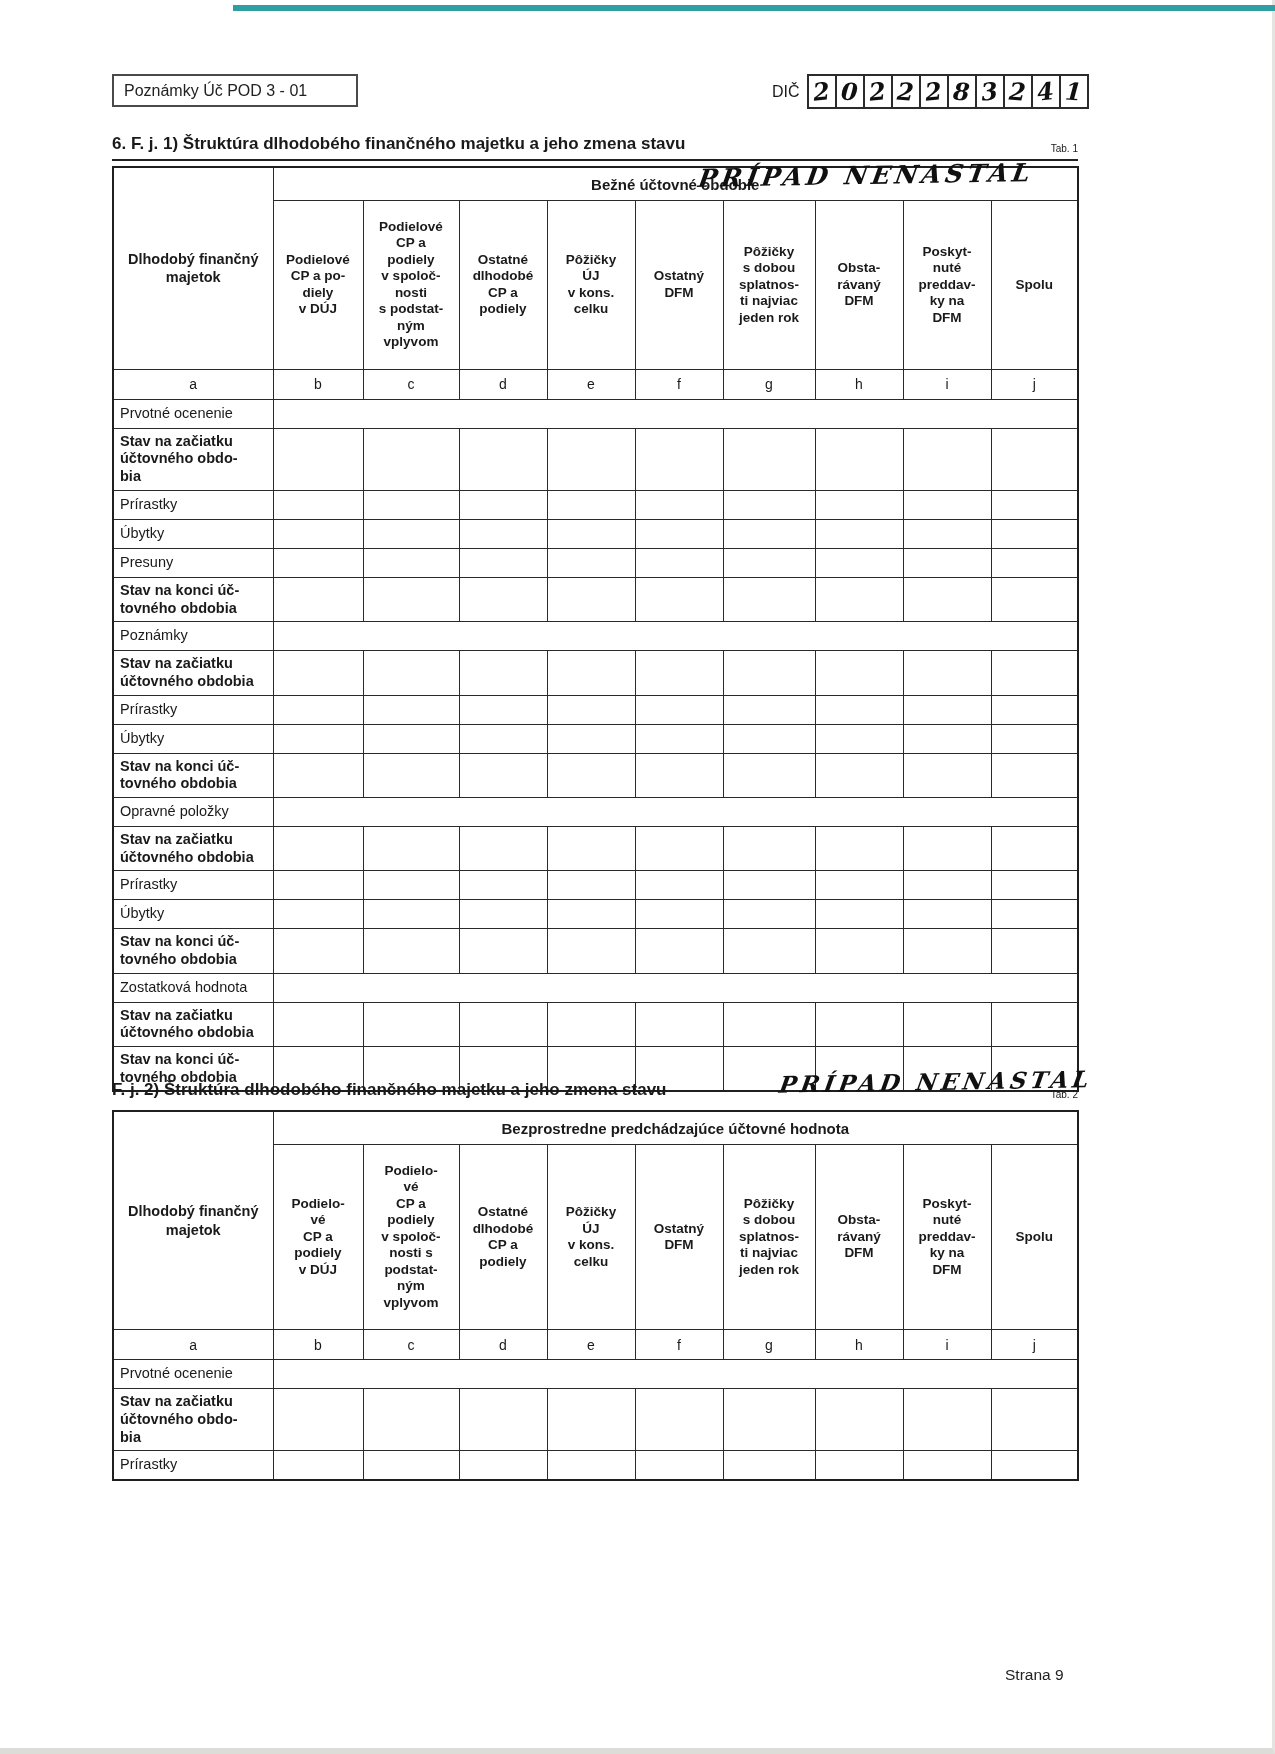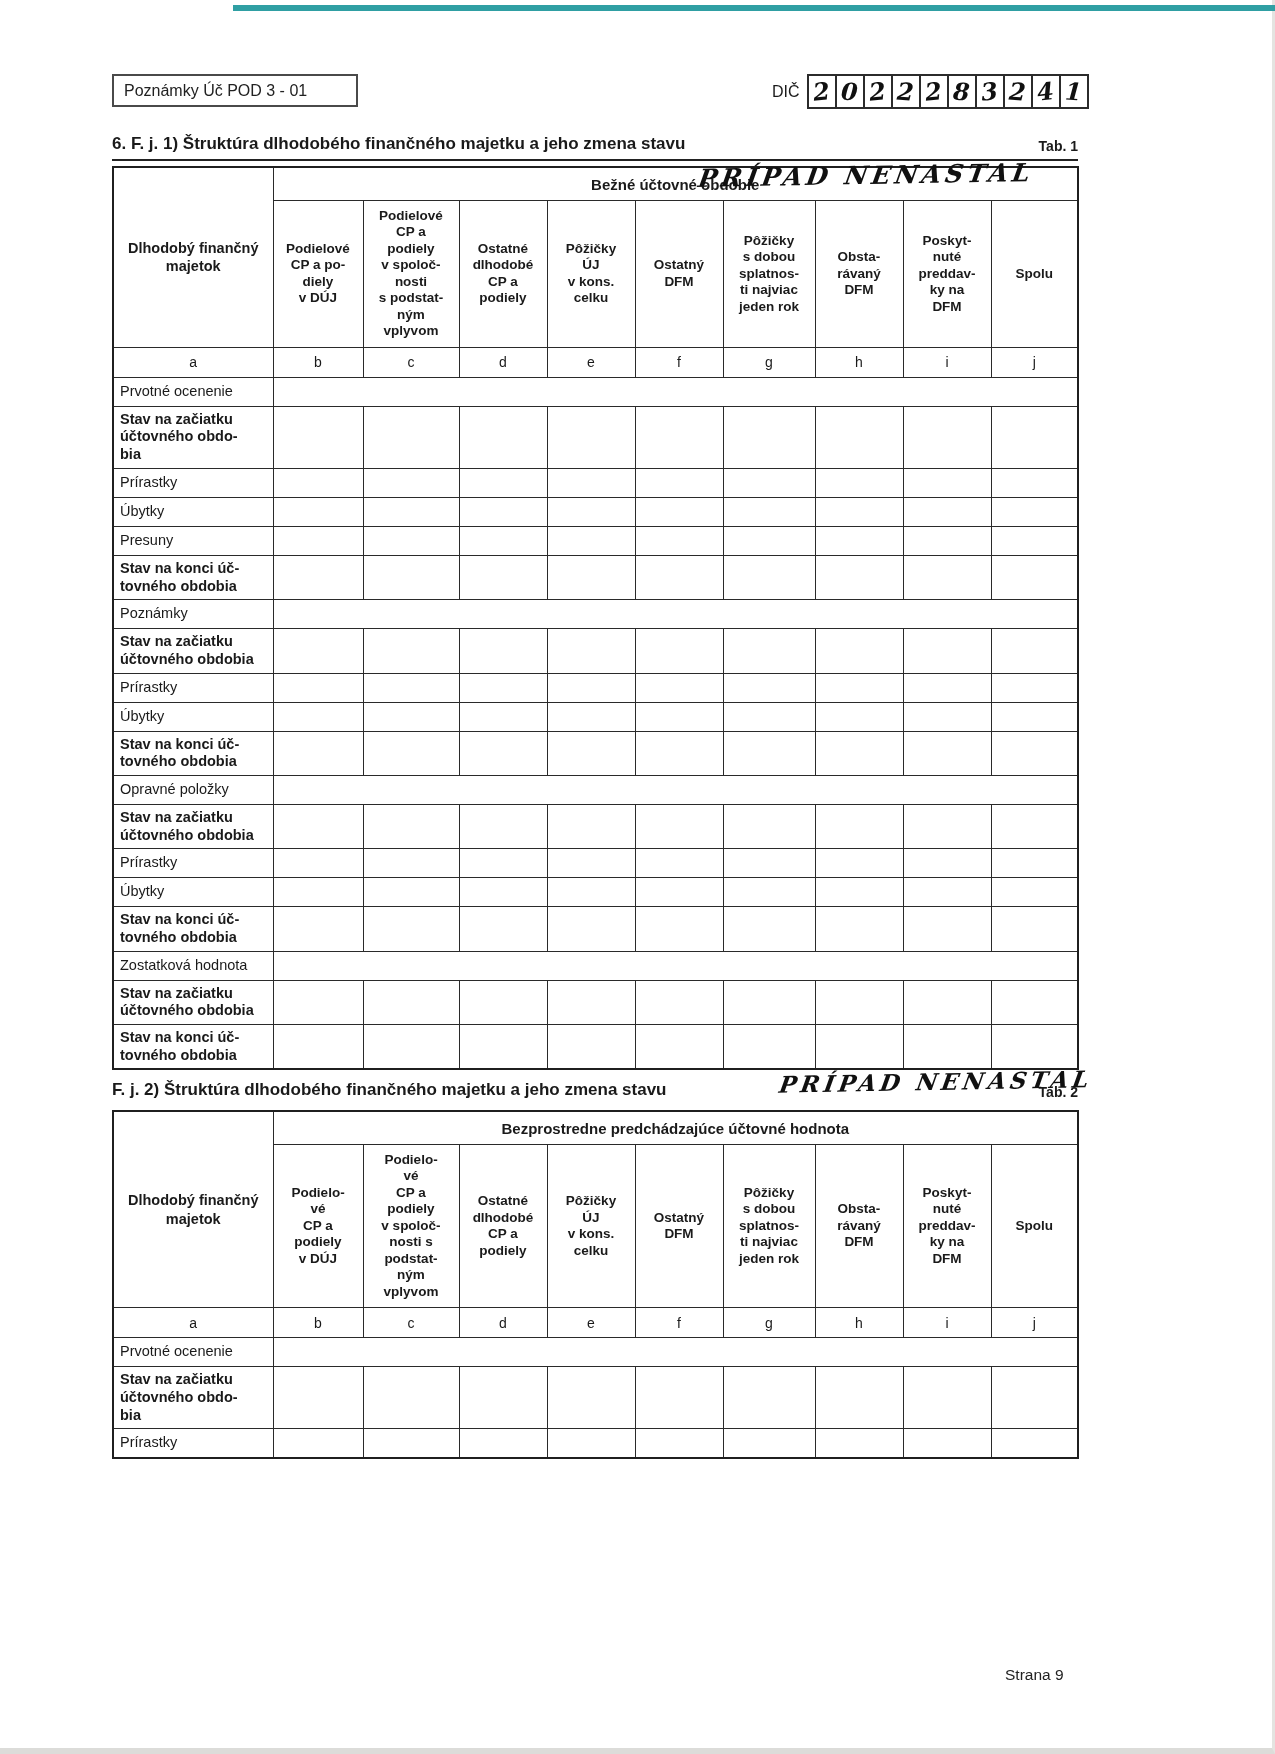--- a/index.html
+++ b/index.html
@@ -12,31 +12,31 @@
   .dic-boxes{display:flex;}
   .dic-box{width:30px;height:35px;border:2px solid #2b2b2b;margin-left:-2px;display:flex;align-items:center;justify-content:center;box-sizing:border-box;background:#fff;}
   .dic-box:first-child{margin-left:0;}
   .hw{font-family:"DejaVu Serif",serif;font-style:italic;font-weight:bold;color:#101010;}
   .hw-digit{font-size:24px;line-height:1;transform:rotate(-6deg);}
   .dic-box:nth-child(2n) .hw-digit{transform:rotate(4deg);}
   .heading{position:absolute;left:112px;width:966px;display:flex;justify-content:space-between;align-items:flex-end;}
   .heading1{top:134px;border-bottom:2px solid #222;padding-bottom:5px;}
   .heading2{top:1080px;}
   .sec-title{font-size:17px;font-weight:bold;}
-  .tab-label{font-size:14px;font-weight:bold;}
+  .tab-label{font-size:10px;font-weight:normal;}
   .hw-note{letter-spacing:4px;transform:skewX(-10deg) rotate(-1deg);white-space:nowrap;}
   .heading2 .hw-note{position:absolute;right:-14px;top:-12px;font-size:23px;}
   .fin-table{position:absolute;left:112px;border-collapse:collapse;table-layout:fixed;width:966px;background:#fff;border:2px solid #1f1f1f;}
   .fin-table th,.fin-table td{border:1px solid #2a2a2a;vertical-align:middle;}
   #table1{top:166px;}
   #table2{top:1110px;}
   .colA-header{font-weight:bold;font-size:14.5px;text-align:center;white-space:pre-line;line-height:1.25;}
   .band{height:30px;position:relative;font-weight:bold;font-size:15px;text-align:center;}
   .band .hw-note{position:absolute;left:53%;top:-7px;font-size:25px;}
-  .colhead{font-weight:bold;font-size:13.5px;text-align:center;white-space:pre-line;line-height:1.22;padding:7px 2px;}
+  .colhead{font-weight:bold;font-size:13.5px;text-align:center;white-space:pre-line;line-height:1.22;padding:18px 2px;}
   .letter{height:27px;text-align:center;font-size:14px;border-bottom:3px solid #151515;}
   .rowlabel{font-weight:normal;text-align:left;padding:4px 4px 4px 6px;font-size:14.5px;white-space:pre-line;line-height:1.22;}
   .bold-row .rowlabel{font-weight:bold;}
   .datacell{background:#fff;}
   .footer{position:absolute;left:1005px;top:1666px;font-size:15.5px;color:#222;}
 </style>
 </head>
 <body>
 
 <div class="page">

